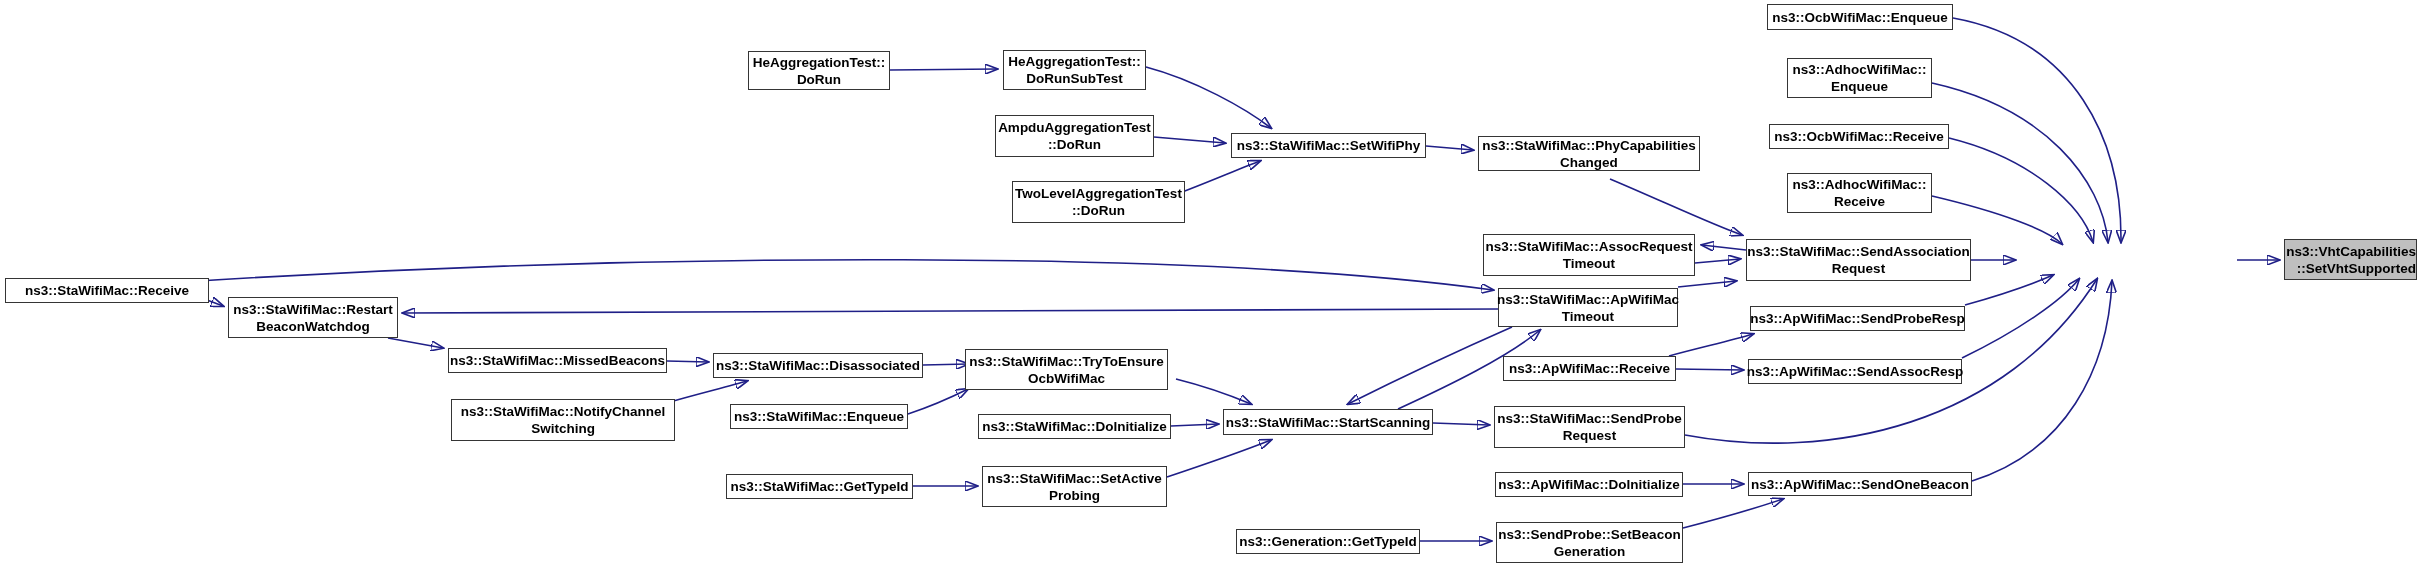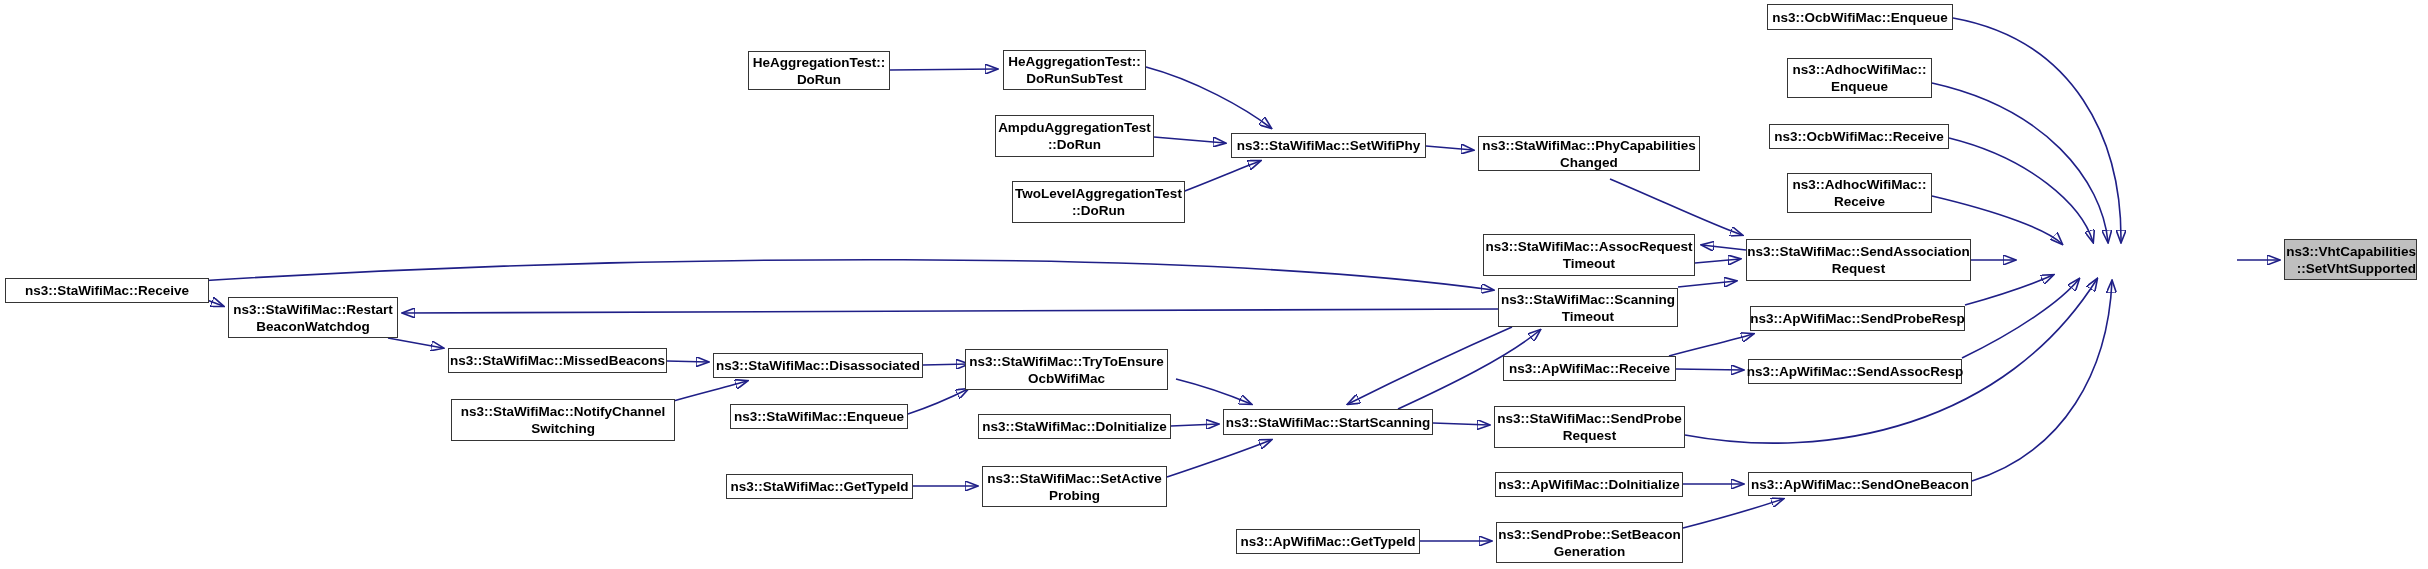--- a/index.html
+++ b/index.html
@@ -134,21 +134,21 @@
     <span class="ln">::SetVhtSupported</span>
   </div>
   <div class="node" style="left:5px;top:278px;width:204px;height:25px">
     <span class="ln">ns3::StaWifiMac::Receive</span>
   </div>
   <div class="node" style="left:228px;top:297px;width:170px;height:41px">
     <span class="ln">ns3::StaWifiMac::Restart</span>
     <span class="ln">BeaconWatchdog</span>
   </div>
   <div class="node" style="left:1498px;top:288px;width:180px;height:39px">
-    <span class="ln">ns3::StaWifiMac::Scanning</span>
+    <span class="ln">ns3::StaWifiMac::ApWifiMac</span>
     <span class="ln">Timeout</span>
   </div>
   <div class="node" style="left:1750px;top:306px;width:215px;height:25px">
     <span class="ln">ns3::ApWifiMac::SendProbeResp</span>
   </div>
   <div class="node" style="left:448px;top:348px;width:219px;height:25px">
     <span class="ln">ns3::StaWifiMac::MissedBeacons</span>
   </div>
   <div class="node" style="left:713px;top:353px;width:210px;height:25px">
     <span class="ln">ns3::StaWifiMac::Disassociated</span>
@@ -187,20 +187,20 @@
     <span class="ln">ns3::StaWifiMac::SetActive</span>
     <span class="ln">Probing</span>
   </div>
   <div class="node" style="left:1495px;top:472px;width:188px;height:25px">
     <span class="ln">ns3::ApWifiMac::DoInitialize</span>
   </div>
   <div class="node" style="left:1748px;top:472px;width:224px;height:24px">
     <span class="ln">ns3::ApWifiMac::SendOneBeacon</span>
   </div>
   <div class="node" style="left:1236px;top:529px;width:184px;height:25px">
-    <span class="ln">ns3::ApWifiMac::GetTypeId</span>
+    <span class="ln">ns3::Generation::GetTypeId</span>
   </div>
   <div class="node" style="left:1496px;top:522px;width:187px;height:41px">
     <span class="ln">ns3::SendProbe::SetBeacon</span>
     <span class="ln">Generation</span>
   </div>
 
 </div>
 
 </body></html>

